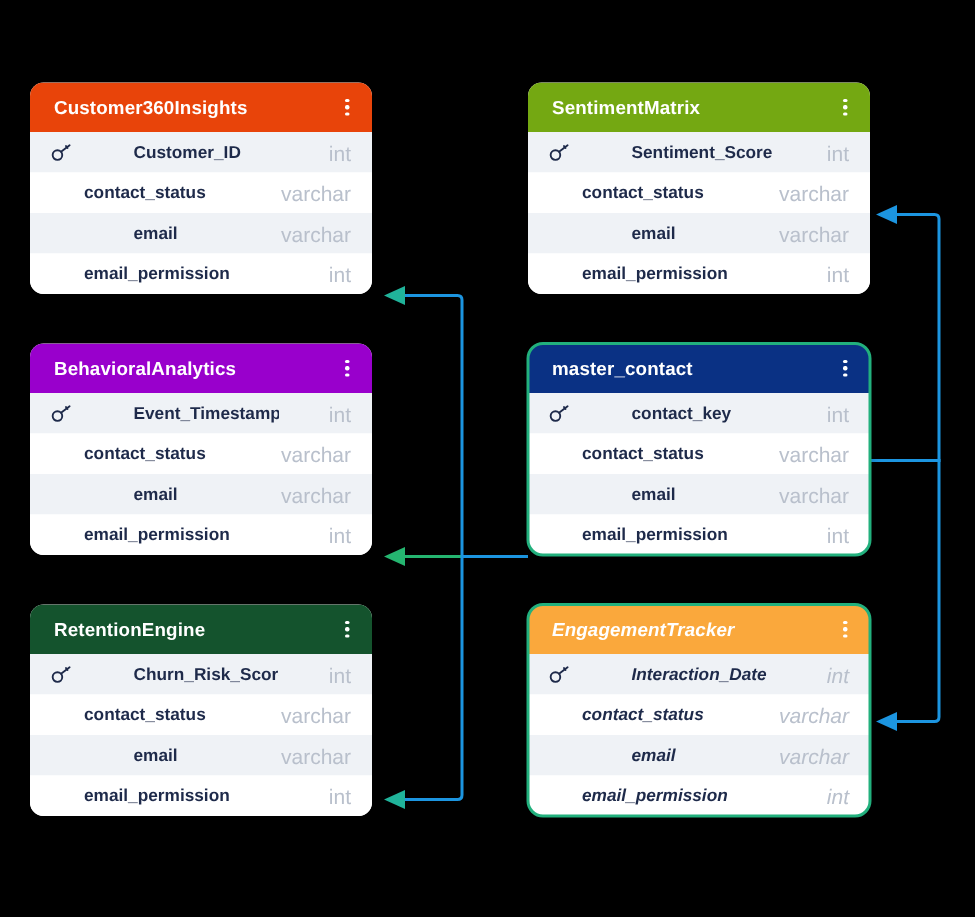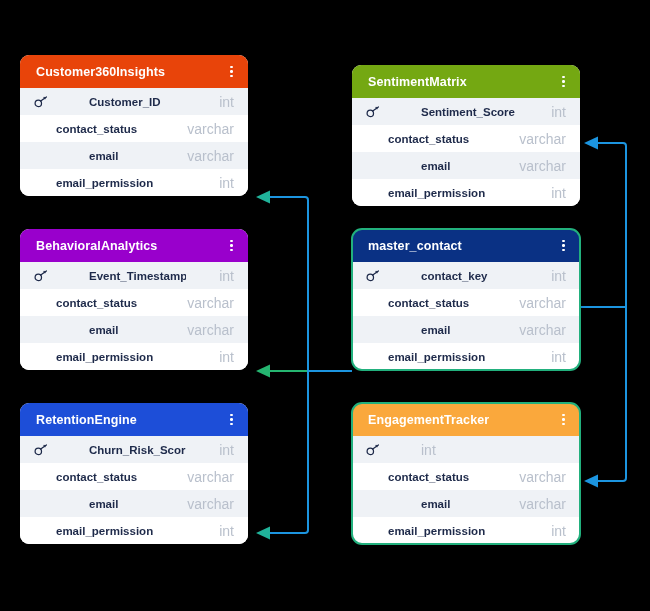--- a/index.html
+++ b/index.html
@@ -172,21 +172,21 @@
           <span class="key-slot"></span>
           <span class="field-name">email</span>
           <span class="field-type">varchar</span>
         </div>
         <div class="field-row">
           <span class="key-slot"></span>
           <span class="field-name">email_permission</span>
           <span class="field-type">int</span>
         </div>
       </div>
-      <div class="entity" style="left: 352px; top: 65px;">
+      <div class="entity" style="left: 352px; top: 55px;">
         <div class="entity-header" style="background: rgb(116, 168, 18);">
           <span class="entity-title">SentimentMatrix</span>
           <span class="kebab-icon">
             <i></i>
             <i></i>
             <i></i>
           </span>
         </div>
         <div class="field-row alt">
           <span class="key-slot">
@@ -281,21 +281,21 @@
           <span class="field-name">email</span>
           <span class="field-type">varchar</span>
         </div>
         <div class="field-row">
           <span class="key-slot"></span>
           <span class="field-name">email_permission</span>
           <span class="field-type">int</span>
         </div>
       </div>
       <div class="entity" style="left: 20px; top: 403px;">
-        <div class="entity-header" style="background: #1d4ed8;">
+        <div class="entity-header" style="background: #14532d;">
           <span class="entity-title">RetentionEngine</span>
           <span class="kebab-icon">
             <i></i>
             <i></i>
             <i></i>
           </span>
         </div>
         <div class="field-row alt">
           <span class="key-slot">
             <svg class="key-icon" width="15" height="12" viewBox="0 0 15 12" xmlns="http://www.w3.org/2000/svg" aria-hidden="true">
@@ -316,37 +316,38 @@
           <span class="key-slot"></span>
           <span class="field-name">email</span>
           <span class="field-type">varchar</span>
         </div>
         <div class="field-row">
           <span class="key-slot"></span>
           <span class="field-name">email_permission</span>
           <span class="field-type">int</span>
         </div>
       </div>
-      <div class="entity highlight" style="left: 352px; top: 403px;">
+      <div class="entity highlight" style="left: 352px; top: 403px; font-style: italic;">
         <div class="entity-header" style="background: rgb(250, 168, 60);">
           <span class="entity-title">EngagementTracker</span>
           <span class="kebab-icon">
             <i></i>
             <i></i>
             <i></i>
           </span>
         </div>
         <div class="field-row alt">
           <span class="key-slot">
             <svg class="key-icon" width="15" height="12" viewBox="0 0 15 12" xmlns="http://www.w3.org/2000/svg" aria-hidden="true">
               <circle cx="4.3" cy="7.4" r="3.2" fill="none" stroke="#1e2a4a" stroke-width="1.25"></circle>
               <path d="M6.7,5.1 L12.4,0.9" fill="none" stroke="#1e2a4a" stroke-width="1.25" stroke-linecap="round"></path>
               <path d="M10.0,1.4 L11.0,2.7" fill="none" stroke="#1e2a4a" stroke-width="1.25" stroke-linecap="round"></path>
             </svg>
           </span>
+          <span class="field-name">Interaction_Date</span>
           <span class="field-type">int</span>
         </div>
         <div class="field-row">
           <span class="key-slot"></span>
           <span class="field-name">contact_status</span>
           <span class="field-type">varchar</span>
         </div>
         <div class="field-row alt">
           <span class="key-slot"></span>
           <span class="field-name">email</span>

